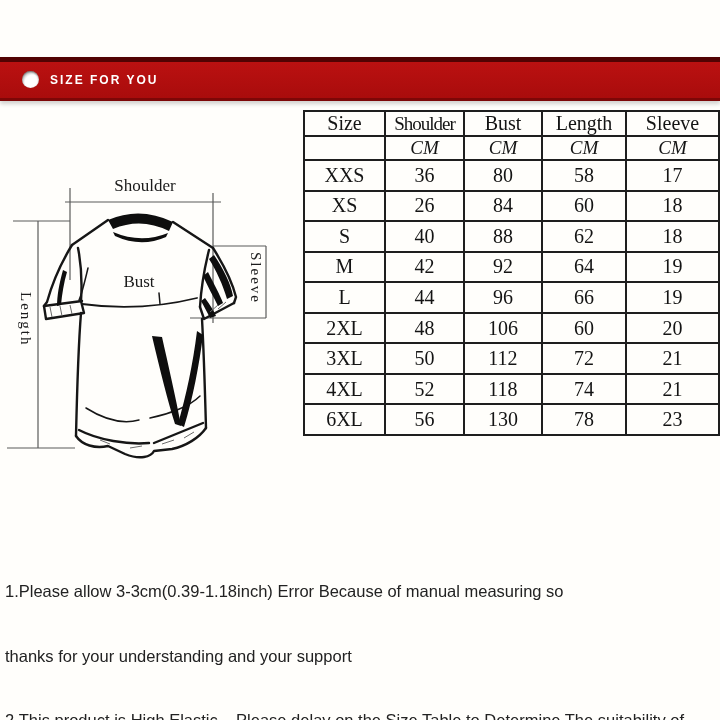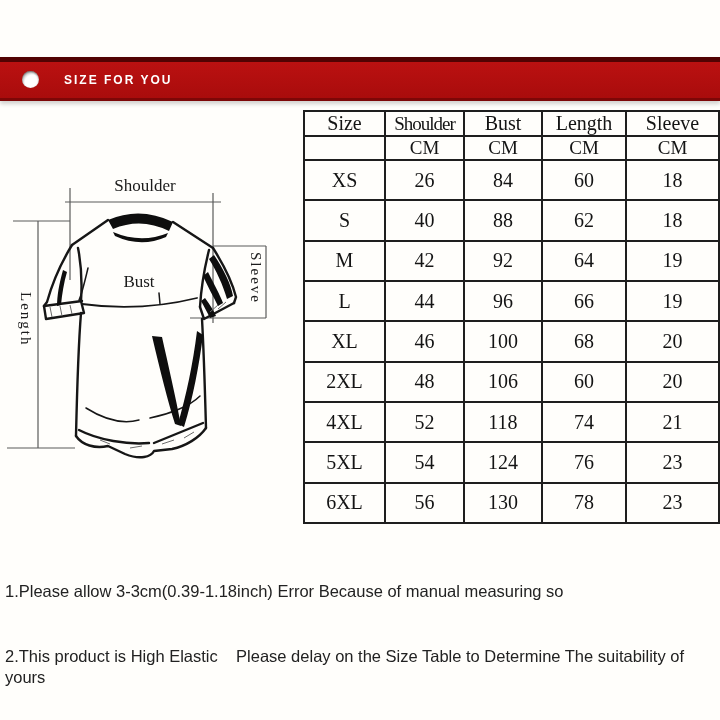--- a/index.html
+++ b/index.html
@@ -15,51 +15,51 @@
     border-top:5px solid #520303;
     border-bottom:3px solid #7d0707;
     box-shadow:0 3px 4px rgba(0,0,0,.18);
   }
   .grommet{
     position:absolute;left:22px;top:9px;width:17px;height:17px;border-radius:50%;
     background:radial-gradient(circle at 62% 68%, #ffffff 48%, #c9c9c9 70%, #8d8d8d 100%);
     box-shadow:inset 0 1px 2px rgba(0,0,0,.45);
   }
   .banner-label{
-    position:absolute;left:64px;top:0;height:36px;line-height:36px;
+    position:absolute;left:50px;top:0;height:36px;line-height:36px;
     color:#ffffff;font-size:12px;font-weight:bold;letter-spacing:2px;
   }
   
   .diagram{position:absolute;left:0;top:140px;width:300px;height:340px;}
   .diagram svg{position:absolute;left:0;top:0;}
   .dlabel{
     position:absolute;color:#1b1b1b;
     font-family:"Liberation Serif",serif;font-size:17px;white-space:nowrap;
   }
   .lbl-shoulder{left:90px;top:36px;width:110px;text-align:center;}
   .lbl-bust{left:104px;top:132px;width:70px;text-align:center;}
   .vlabel{
     position:absolute;font-size:15px;letter-spacing:2px;
     transform:rotate(90deg);transform-origin:0 0;
   }
   .lbl-sleeve{left:264px;top:112px;}
   .lbl-length{left:34px;top:152px;}
   
   .size-table{
-    position:absolute;left:303px;top:110px;width:415px;height:414px;
+    position:absolute;left:303px;top:110px;width:415px;height:326px;
     border-collapse:collapse;table-layout:fixed;
     font-family:"Liberation Serif",serif;font-size:20px;color:#141414;
     text-align:center;
   }
   .size-table td,.size-table th{
     border:2px solid #1e1e1e;padding:0;vertical-align:middle;
     font-weight:normal;white-space:nowrap;overflow:hidden;
   }
   .size-table th:nth-child(2){letter-spacing:-1px;font-size:19px;}
-  .size-table tr.units td{font-size:19px;}
+  .size-table tr.units td{font-size:19px;font-style:italic;}
   
   .notes{
     position:absolute;left:5px;top:538px;width:714px;
     color:#222;font-size:16.5px;line-height:21.5px;white-space:pre-wrap;
   }
 </style>
 </head>
 <body>
 
 <div class="banner">
@@ -164,20 +164,27 @@
     <tr class="units">
         <td></td>
         <td>CM</td>
         <td>CM</td>
         <td>CM</td>
         <td>CM</td>
       </tr>
   </thead>
   <tbody>
       <tr>
+        <td>XXS</td>
+        <td>36</td>
+        <td>80</td>
+        <td>58</td>
+        <td>17</td>
+      </tr>
+      <tr>
         <td>XS</td>
         <td>26</td>
         <td>84</td>
         <td>60</td>
         <td>18</td>
       </tr>
       <tr>
         <td>S</td>
         <td>40</td>
         <td>88</td>
@@ -192,53 +199,47 @@
         <td>19</td>
       </tr>
       <tr>
         <td>L</td>
         <td>44</td>
         <td>96</td>
         <td>66</td>
         <td>19</td>
       </tr>
       <tr>
-        <td>XL</td>
-        <td>46</td>
-        <td>100</td>
-        <td>68</td>
-        <td>20</td>
-      </tr>
-      <tr>
         <td>2XL</td>
         <td>48</td>
         <td>106</td>
         <td>60</td>
         <td>20</td>
       </tr>
       <tr>
+        <td>3XL</td>
+        <td>50</td>
+        <td>112</td>
+        <td>72</td>
+        <td>21</td>
+      </tr>
+      <tr>
         <td>4XL</td>
         <td>52</td>
         <td>118</td>
         <td>74</td>
         <td>21</td>
       </tr>
       <tr>
-        <td>5XL</td>
-        <td>54</td>
-        <td>124</td>
-        <td>76</td>
-        <td>23</td>
-      </tr>
-      <tr>
         <td>6XL</td>
         <td>56</td>
         <td>130</td>
         <td>78</td>
         <td>23</td>
       </tr>
     </tbody>
 </table>
 
 <div class="notes">
   <div>1.Please allow 3-3cm(0.39-1.18inch) Error Because of manual measuring so</div>
+  <div>thanks for your understanding and your support</div>
   <div>2.This product is High Elastic    Please delay on the Size Table to Determine The suitability of yours</div>
 </div>
 
 </body></html>

